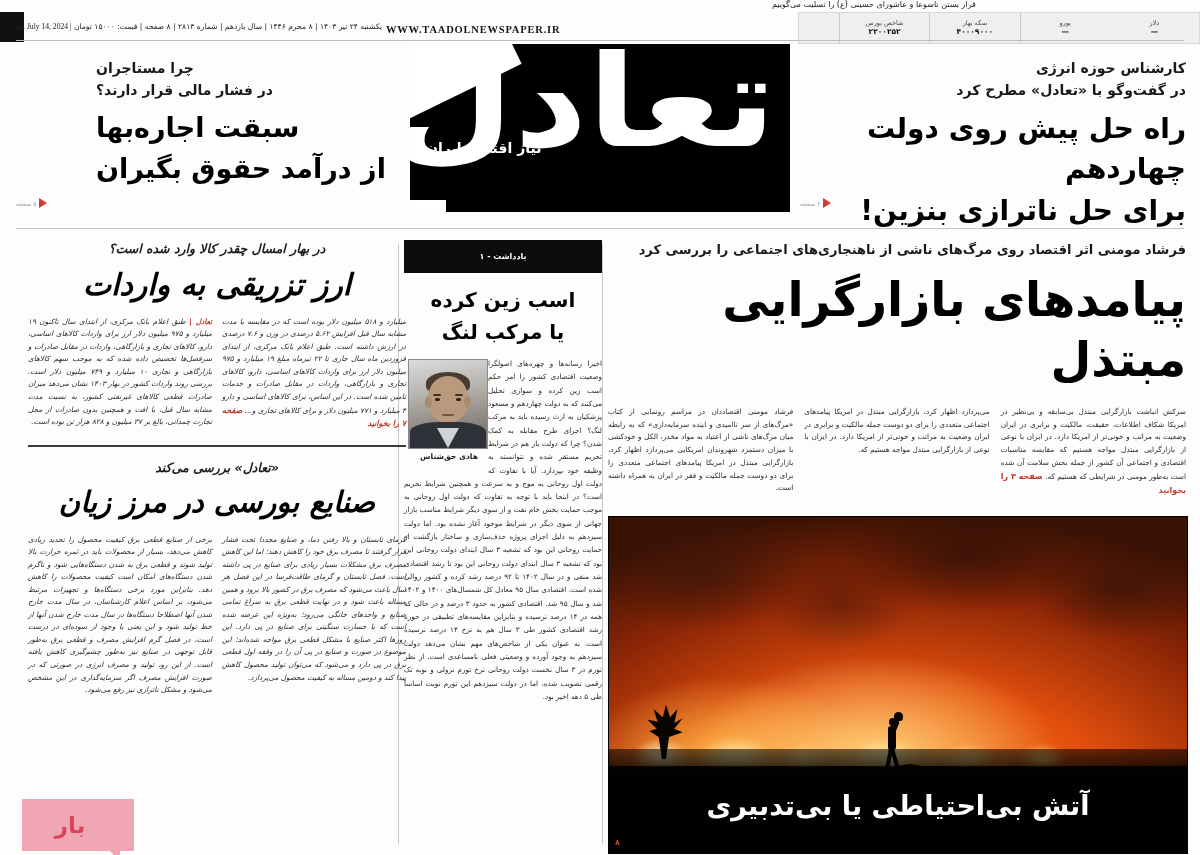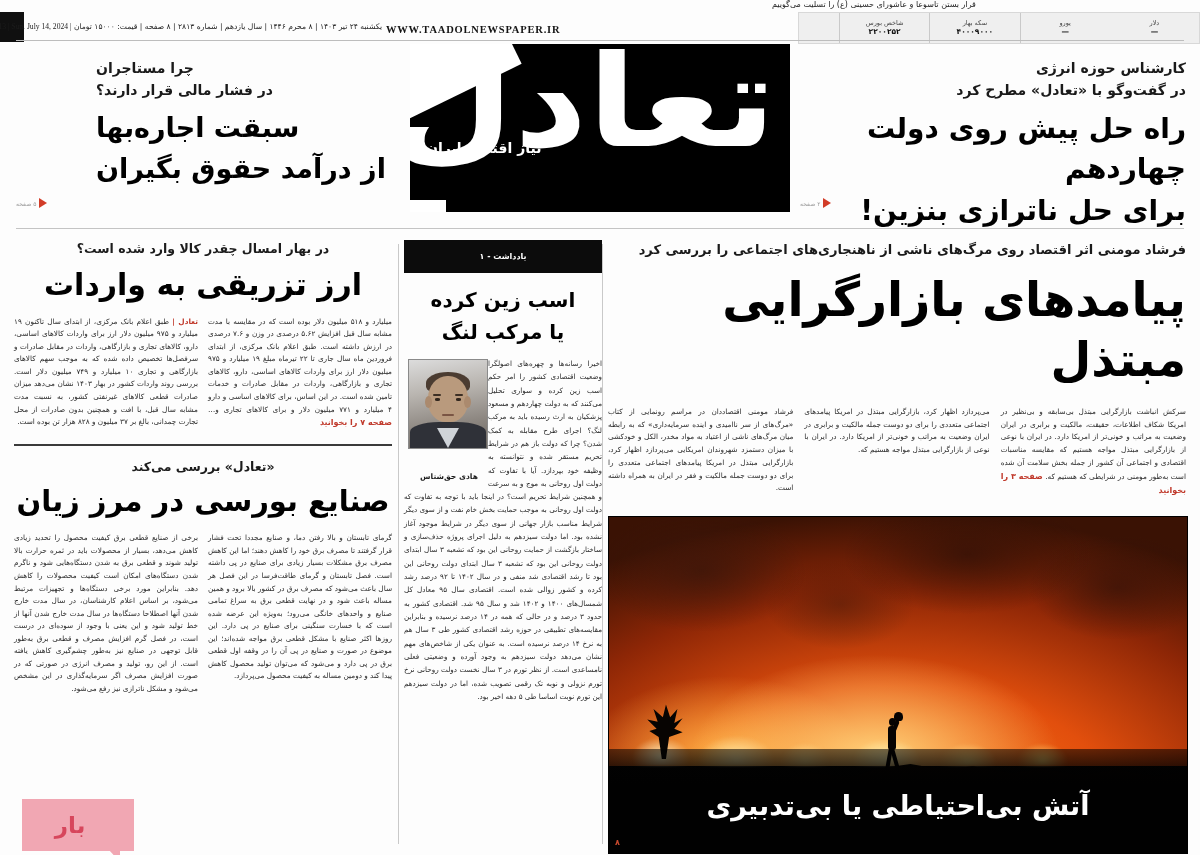--- a/index.html
+++ b/index.html
@@ -86,21 +86,21 @@
   .playmark .pm-txt{font-size:6px;color:#999;}
   .pm-left{left:16px;top:198px;}
   .pm-right{left:800px;top:198px;}
 
   .rule-mast{position:absolute;left:16px;top:228px;width:1168px;height:1px;background:#c4c4c4;}
 
   
   .col-sep{position:absolute;width:1px;background:#c9c9c9;}
 
   
-  .left-col{position:absolute;left:14px;top:240px;width:378px;}
+  .left-col{position:absolute;left:28px;top:240px;width:378px;font-style:italic;}
   .sec-kicker{font-size:12.5px;font-weight:bold;color:#1c1c1c;text-align:center;line-height:1.5;}
   .sec-head{font-size:30px;font-weight:bold;color:#000;text-align:center;line-height:1.3;margin-top:6px;letter-spacing:-.5px;}
   .sec-head.sm{font-size:29px;}
   .body-cols{
     display:flex;flex-direction:row-reverse;gap:10px;margin-top:12px;direction:rtl;
   }
   .bcol{flex:1;font-size:7.3px;line-height:1.72;color:#2b2b2b;text-align:justify;}
   .bcol .lead{color:#c0392b;font-weight:bold;}
   .jump{color:#c0392b;font-weight:bold;font-size:8px;}
   .hr-thick{height:2px;background:#3b3b3b;margin:14px 0 12px;}
@@ -144,21 +144,21 @@
     position:absolute;left:50%;bottom:0;transform:translateX(-50%);
     width:22px;height:20px;background:#cfd3d8;
     clip-path:polygon(50% 100%,0 0,100% 0);
   }
   .p-eye-l{position:absolute;left:26px;top:38px;width:5px;height:2.5px;border-radius:40%;background:#30251d;}
   .p-eye-r{position:absolute;right:26px;top:38px;width:5px;height:2.5px;border-radius:40%;background:#30251d;}
   .p-brow-l{position:absolute;left:24px;top:34px;width:8px;height:2px;border-radius:2px;background:#3d2f25;}
   .p-brow-r{position:absolute;right:24px;top:34px;width:8px;height:2px;border-radius:2px;background:#3d2f25;}
   .p-mouth{position:absolute;left:50%;top:54px;transform:translateX(-50%);width:12px;height:2px;background:#7a5544;border-radius:2px;}
   .author-name{
-    width:78px;text-align:center;font-size:7.6px;font-weight:bold;color:#1a1a1a;margin-top:21px;
+    width:78px;text-align:center;font-size:7.6px;font-weight:bold;color:#1a1a1a;margin-top:1px;
   }
 
   
   .right-col{position:absolute;left:608px;top:240px;width:578px;}
   .main-kicker{
     font-size:13px;font-weight:bold;text-align:right;color:#1a1a1a;line-height:1.5;
     direction:rtl;
   }
   .main-head{
     font-size:47px;font-weight:bold;text-align:right;line-height:1.28;color:#000;

